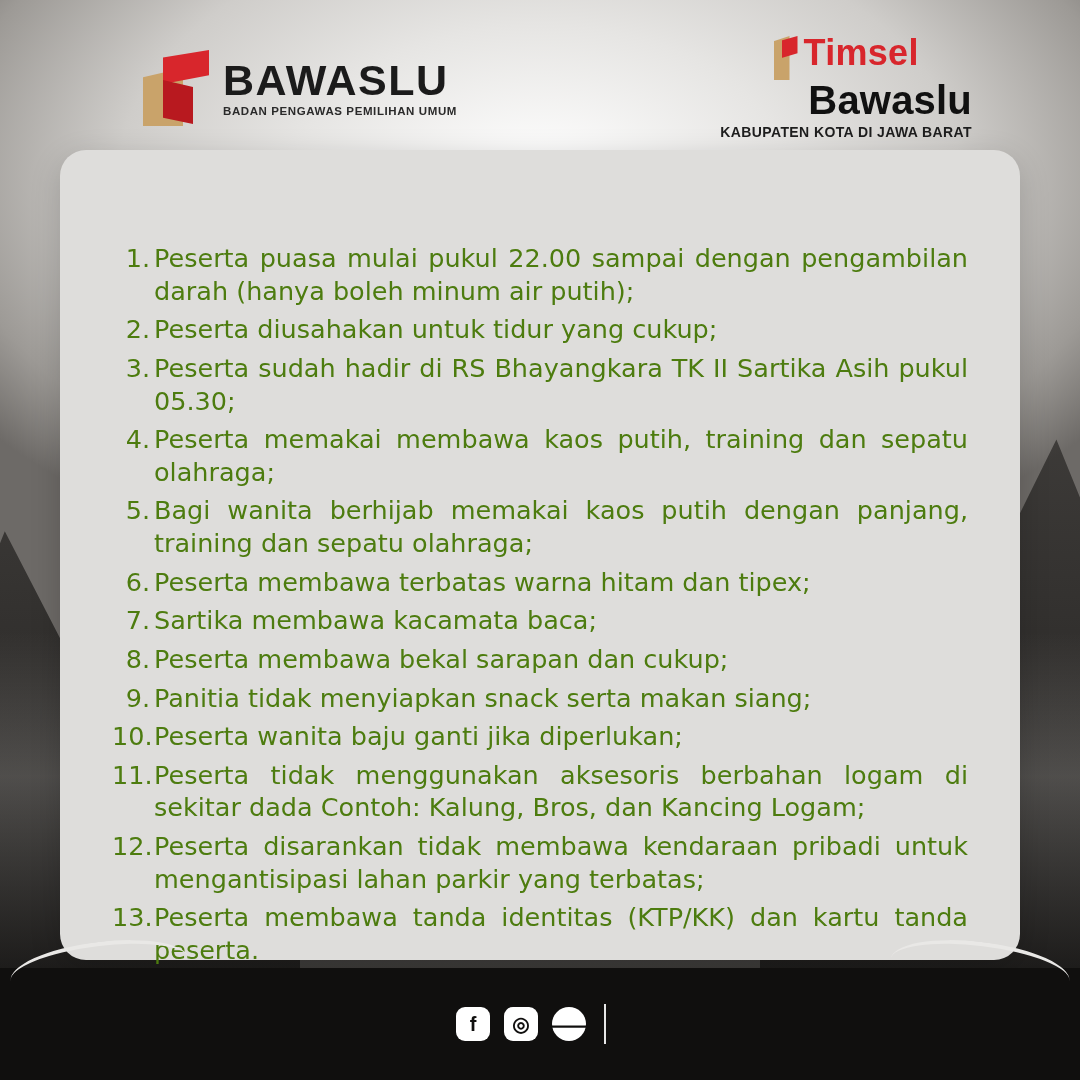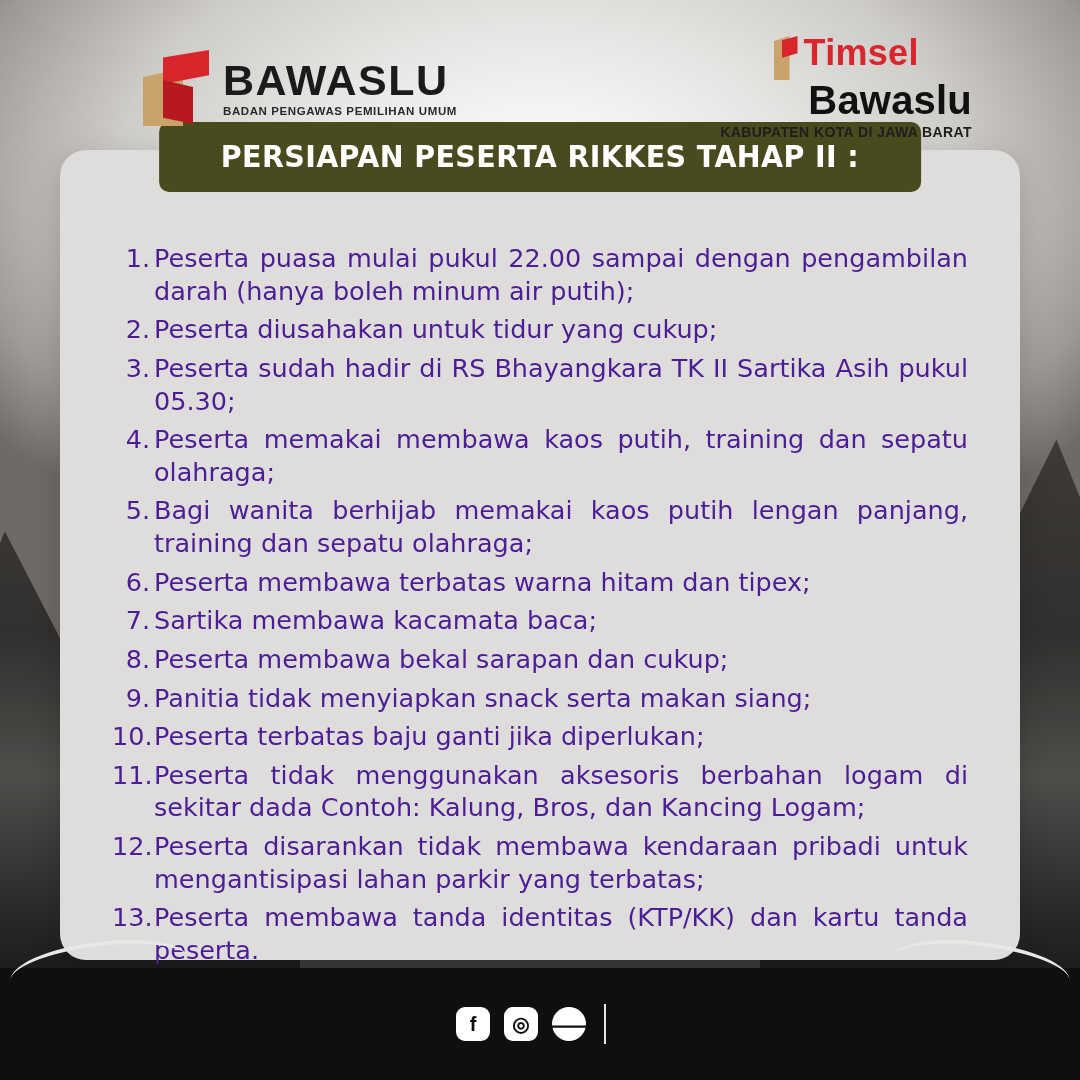--- a/index.html
+++ b/index.html
@@ -109,21 +109,21 @@
     white-space: nowrap;
     font-family: "DejaVu Sans", sans-serif;
     transform-origin: center;
   }
   .title-bar span { display: inline-block; transform: scaleX(.92); }
 
   ol.points {
     position: absolute; left: 52px; right: 52px; top: 92px;
     list-style: none;
     counter-reset: pt;
-    color: #4c1d95;
+    color: #4d7c0f;
   }
   ol.points li {
     counter-increment: pt;
     position: relative;
     padding-left: 42px;
     font-size: 25.5px;
     line-height: 1.28;
     margin-bottom: 6px;
     text-align: justify;
     text-justify: inter-word;
@@ -192,34 +192,31 @@
         </div>
         <div class="ts-timsel">Timsel</div>
       </div>
       <div class="ts-bawaslu">Bawaslu</div>
       <div class="ts-sub">KABUPATEN KOTA DI JAWA BARAT</div>
     </div>
 
   </div>
 
   <div class="card">
-    <div class="title-bar">
-      <span>PERSIAPAN PESERTA RIKKES TAHAP II :</span>
-    </div>
     <ol class="points" id="points-list">
         <li>Peserta puasa mulai pukul 22.00 sampai dengan pengambilan darah (hanya boleh minum air putih);</li>
         <li>Peserta diusahakan untuk tidur yang cukup;</li>
         <li>Peserta sudah hadir di RS Bhayangkara TK II Sartika Asih pukul 05.30;</li>
         <li>Peserta memakai membawa kaos putih, training dan sepatu olahraga;</li>
-        <li>Bagi wanita berhijab memakai kaos putih lengan panjang, training dan sepatu olahraga;</li>
+        <li>Bagi wanita berhijab memakai kaos putih dengan panjang, training dan sepatu olahraga;</li>
         <li>Peserta membawa terbatas warna hitam dan tipex;</li>
         <li>Sartika membawa kacamata baca;</li>
         <li>Peserta membawa bekal sarapan dan cukup;</li>
         <li>Panitia tidak menyiapkan snack serta makan siang;</li>
-        <li>Peserta terbatas baju ganti jika diperlukan;</li>
+        <li>Peserta wanita baju ganti jika diperlukan;</li>
         <li>Peserta tidak menggunakan aksesoris berbahan logam di sekitar dada Contoh: Kalung, Bros, dan Kancing Logam;</li>
         <li>Peserta disarankan tidak membawa kendaraan pribadi untuk mengantisipasi lahan parkir yang terbatas;</li>
         <li>Peserta membawa tanda identitas (KTP/KK) dan kartu tanda peserta.</li>
       </ol>
   </div>
 
   <div class="footer">
     <div class="social">
       <div class="sicon">f</div>
       <div class="sicon">◎</div>

